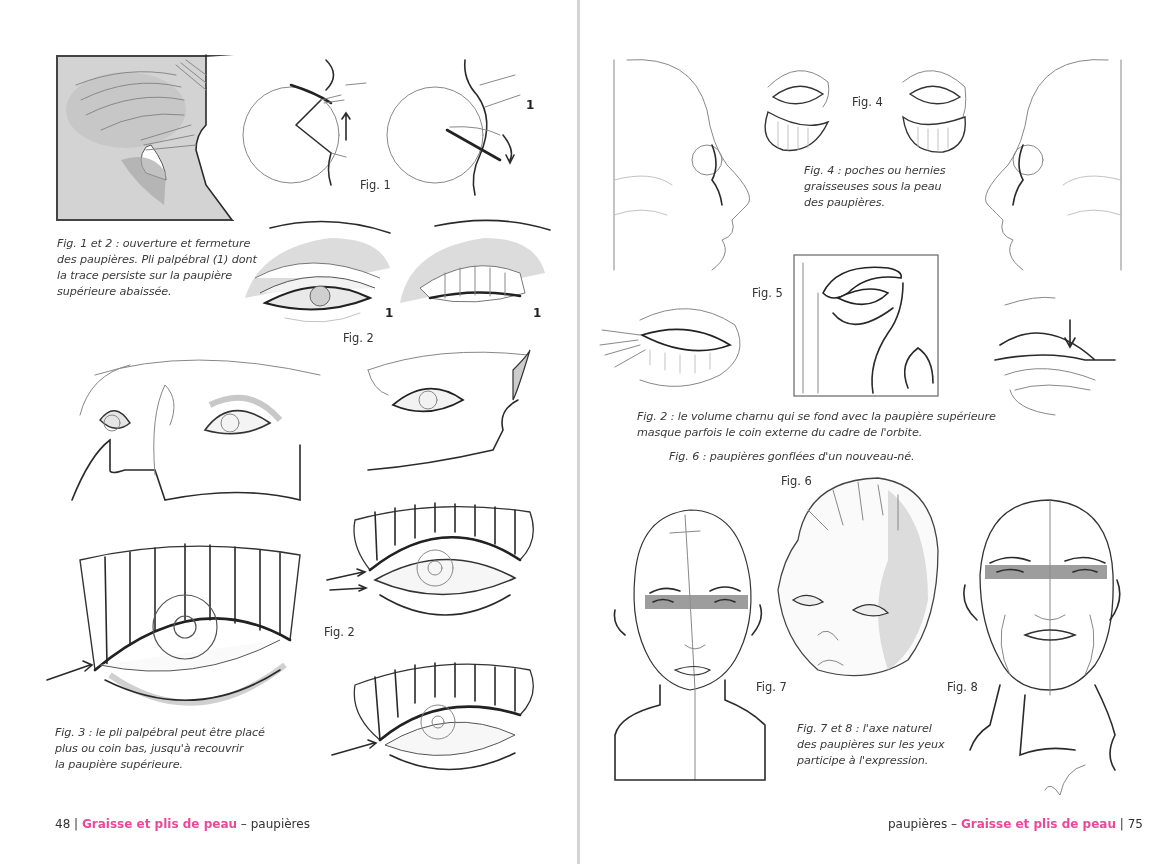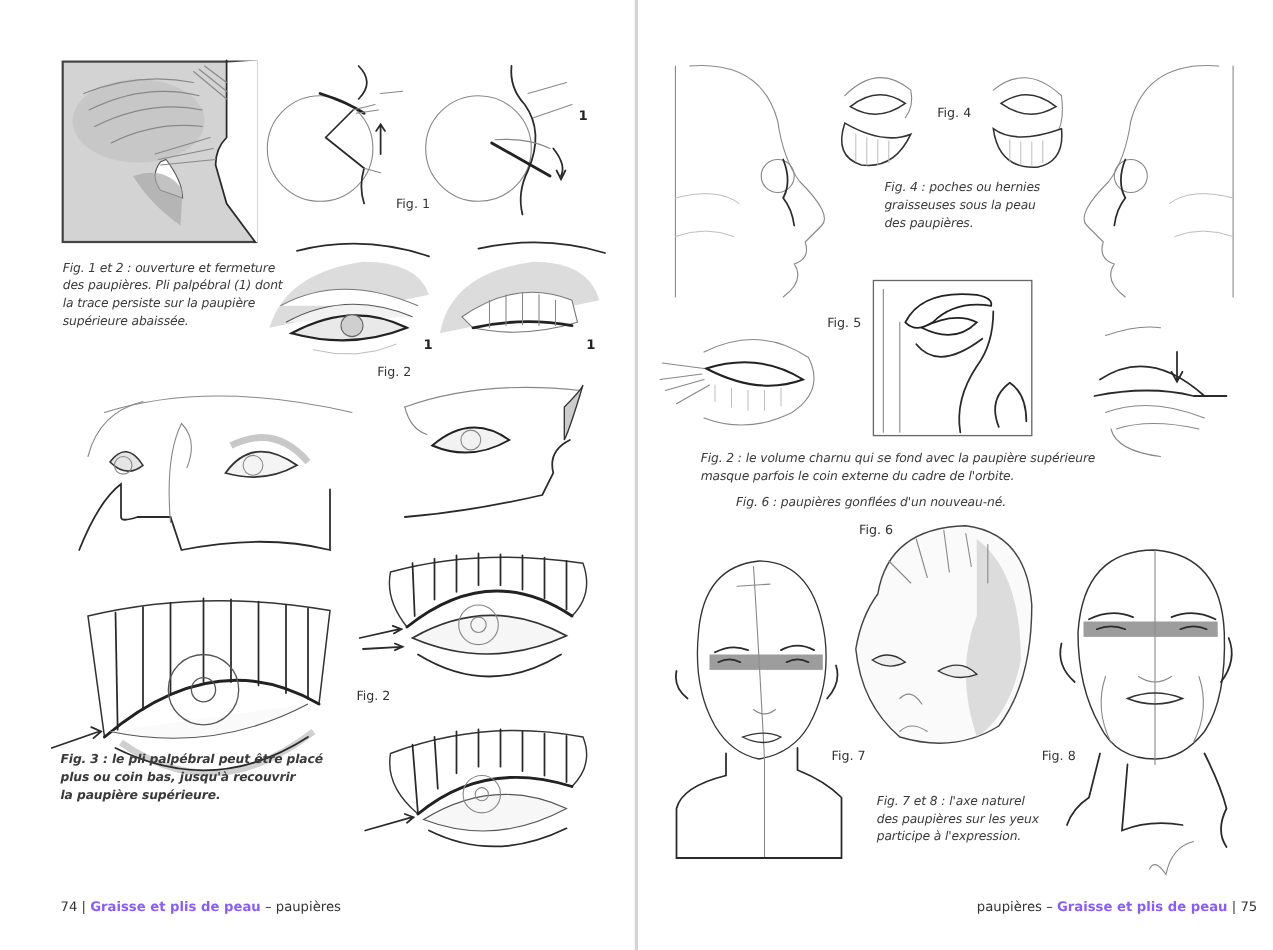--- a/index.html
+++ b/index.html
@@ -7,21 +7,21 @@
   body { position: relative; font-family: "DejaVu Sans", sans-serif; color: #333; }
   .page { position: absolute; top: 0; height: 864px; background: #fff; }
   .page-left { left: 0; width: 578px; }
   .page-right { left: 580px; width: 611px; }
   .gutter { position: absolute; left: 577px; top: 0; width: 3px; height: 864px; background: #d4d4d4; }
   .caption { position: absolute; font-style: italic; font-size: 11.2px; line-height: 16px; color: #3a3a3a; letter-spacing: -0.1px; }
   .caption span { display: block; white-space: nowrap; }
   .fig-label { position: absolute; font-size: 11.5px; color: #333; white-space: nowrap; }
   .num-label { position: absolute; font-size: 12px; font-weight: bold; color: #222; }
   .footer { position: absolute; top: 817px; font-size: 12px; color: #333; white-space: nowrap; }
-  .footer b { font-weight: bold; color: #8b5cf6; }
+  .footer b { font-weight: bold; color: #ec4899; }
   svg { position: absolute; overflow: visible; }
   .ln { fill: none; stroke: #2a2a2a; stroke-width: 1.6; stroke-linecap: round; }
   .lt { fill: none; stroke: #888; stroke-width: 1; stroke-linecap: round; }
   .lx { fill: none; stroke: #bbb; stroke-width: 0.9; stroke-linecap: round; }
   .thick { fill: none; stroke: #222; stroke-width: 2.6; stroke-linecap: round; }
 </style>
 </head>
 <body>
 
 <div class="page page-left">
@@ -137,28 +137,28 @@
     <path d="M25 30 Q110 -2 200 15 Q210 40 190 60 Q110 35 50 85 Q20 60 25 30 Z" fill="#fff" stroke="#333" stroke-width="1.3"></path>
     <path d="M45 22 L50 85 M65 15 L68 62 M85 10 L85 48 M105 8 L105 42 M125 8 L125 42 M145 10 L145 46 M165 12 L165 50 M185 14 L185 56" class="ln" stroke-width="1.2"></path>
     <path d="M50 85 Q110 35 190 60" class="thick"></path>
     <path d="M55 90 Q120 50 185 80 Q120 115 55 90 Z" fill="#f7f7f7" stroke="#555" stroke-width="1"></path>
     <circle cx="108" cy="67" r="17" class="lt" stroke="#555"></circle>
     <circle cx="108" cy="67" r="6" class="lt" stroke="#555"></circle>
     <path d="M60 100 Q120 130 185 98" class="ln" stroke-width="1.4"></path>
     <path d="M2 100 L44 88 M38 85 L46 88 L40 93" class="ln" stroke-width="1.4"></path>
   </svg>
 
-  <div class="caption" style="left:55px;top:683px;font-weight:bold;">
+  <div class="caption" style="left:55px;top:725px;">
     <span>Fig. 3 : le pli palpébral peut être placé</span>
     <span>plus ou coin bas, jusqu'à recouvrir</span>
     <span>la paupière supérieure.</span>
   </div>
 
   <div class="footer" style="left:55px;">
-    <span>74</span>
+    <span>48</span>
     <span>|</span>
     <b>Graisse et plis de peau</b>
     <span>–</span>
     <span>paupières</span>
   </div>
 </div>
 
 <div class="gutter"></div>
 
 <div class="page page-right">

